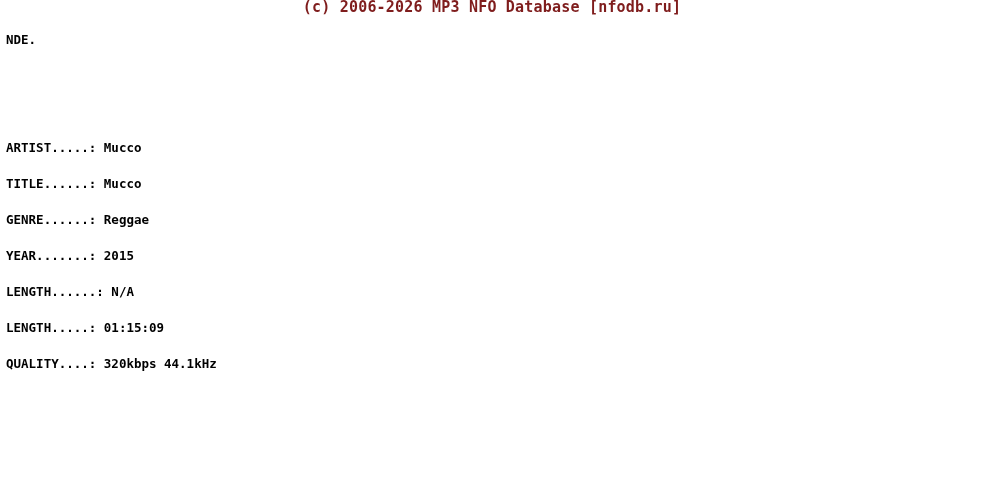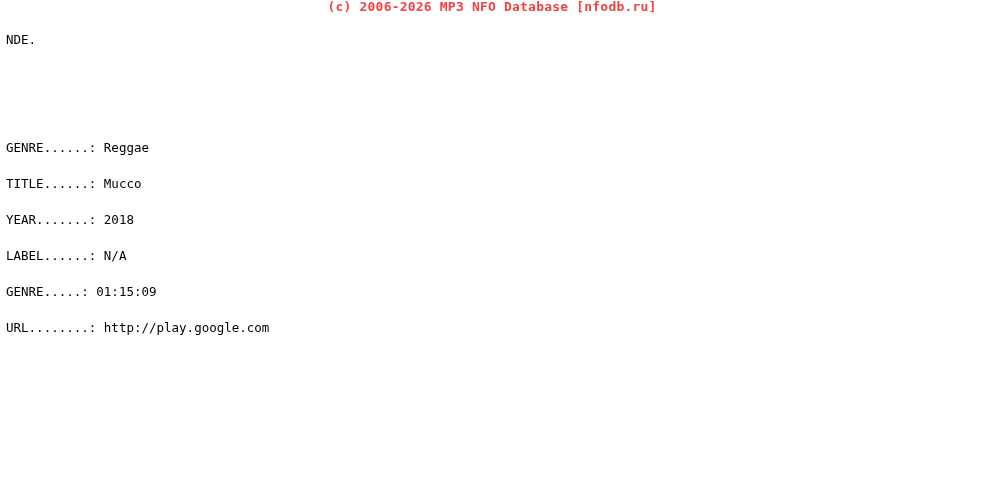--- a/index.html
+++ b/index.html
@@ -16,58 +16,60 @@
     color: #000000;
     overflow: hidden;
     position: relative;
   }
   .header {
     position: absolute;
     top: 0px;
     left: 0px;
     width: 984px;
     text-align: center;
-    color: #ef4444;
+    color: #7f1d1d;
     font-weight: bold;
-    font-size: 13px;
+    font-size: 15px;
     line-height: 14px;
     letter-spacing: 0.2px;
     white-space: pre;
   }
   .nfo {
     position: absolute;
     top: 10px;
     left: 6px;
     white-space: pre;
     font-size: 12.5px;
     line-height: 12px;
     letter-spacing: 0px;
   }
   .line {
     display: block;
     white-space: pre;
     height: 12px;
+    font-weight: bold;
   }
   .spacer-big { display:block; height: 36px; }
 </style>
 </head>
 <body>
 
 <div class="header">(c) 2006-2026 MP3 NFO Database [nfodb.ru]</div>
 
 <div class="nfo">
   <span class="line">NDE.</span>
   <span class="spacer-big"></span>
 
+  <span class="line"><span>ARTIST.....: Mucco</span></span>
+  <span class="line"><span>TITLE......: Mucco</span></span>
   <span class="line"><span>GENRE......: Reggae</span></span>
-  <span class="line"><span>TITLE......: Mucco</span></span>
-  <span class="line"><span>YEAR.......: 2018</span></span>
-  <span class="line"><span>LABEL......: N/A</span></span>
-  <span class="line"><span>GENRE.....: 01:15:09</span></span>
-  <span class="line"><span>URL........: http://play.google.com</span></span>
+  <span class="line"><span>YEAR.......: 2015</span></span>
+  <span class="line"><span>LENGTH......: N/A</span></span>
+  <span class="line"><span>LENGTH.....: 01:15:09</span></span>
+  <span class="line"><span>QUALITY....: 320kbps 44.1kHz</span></span>
 
   
 
   
   
 
   
 
   
   

